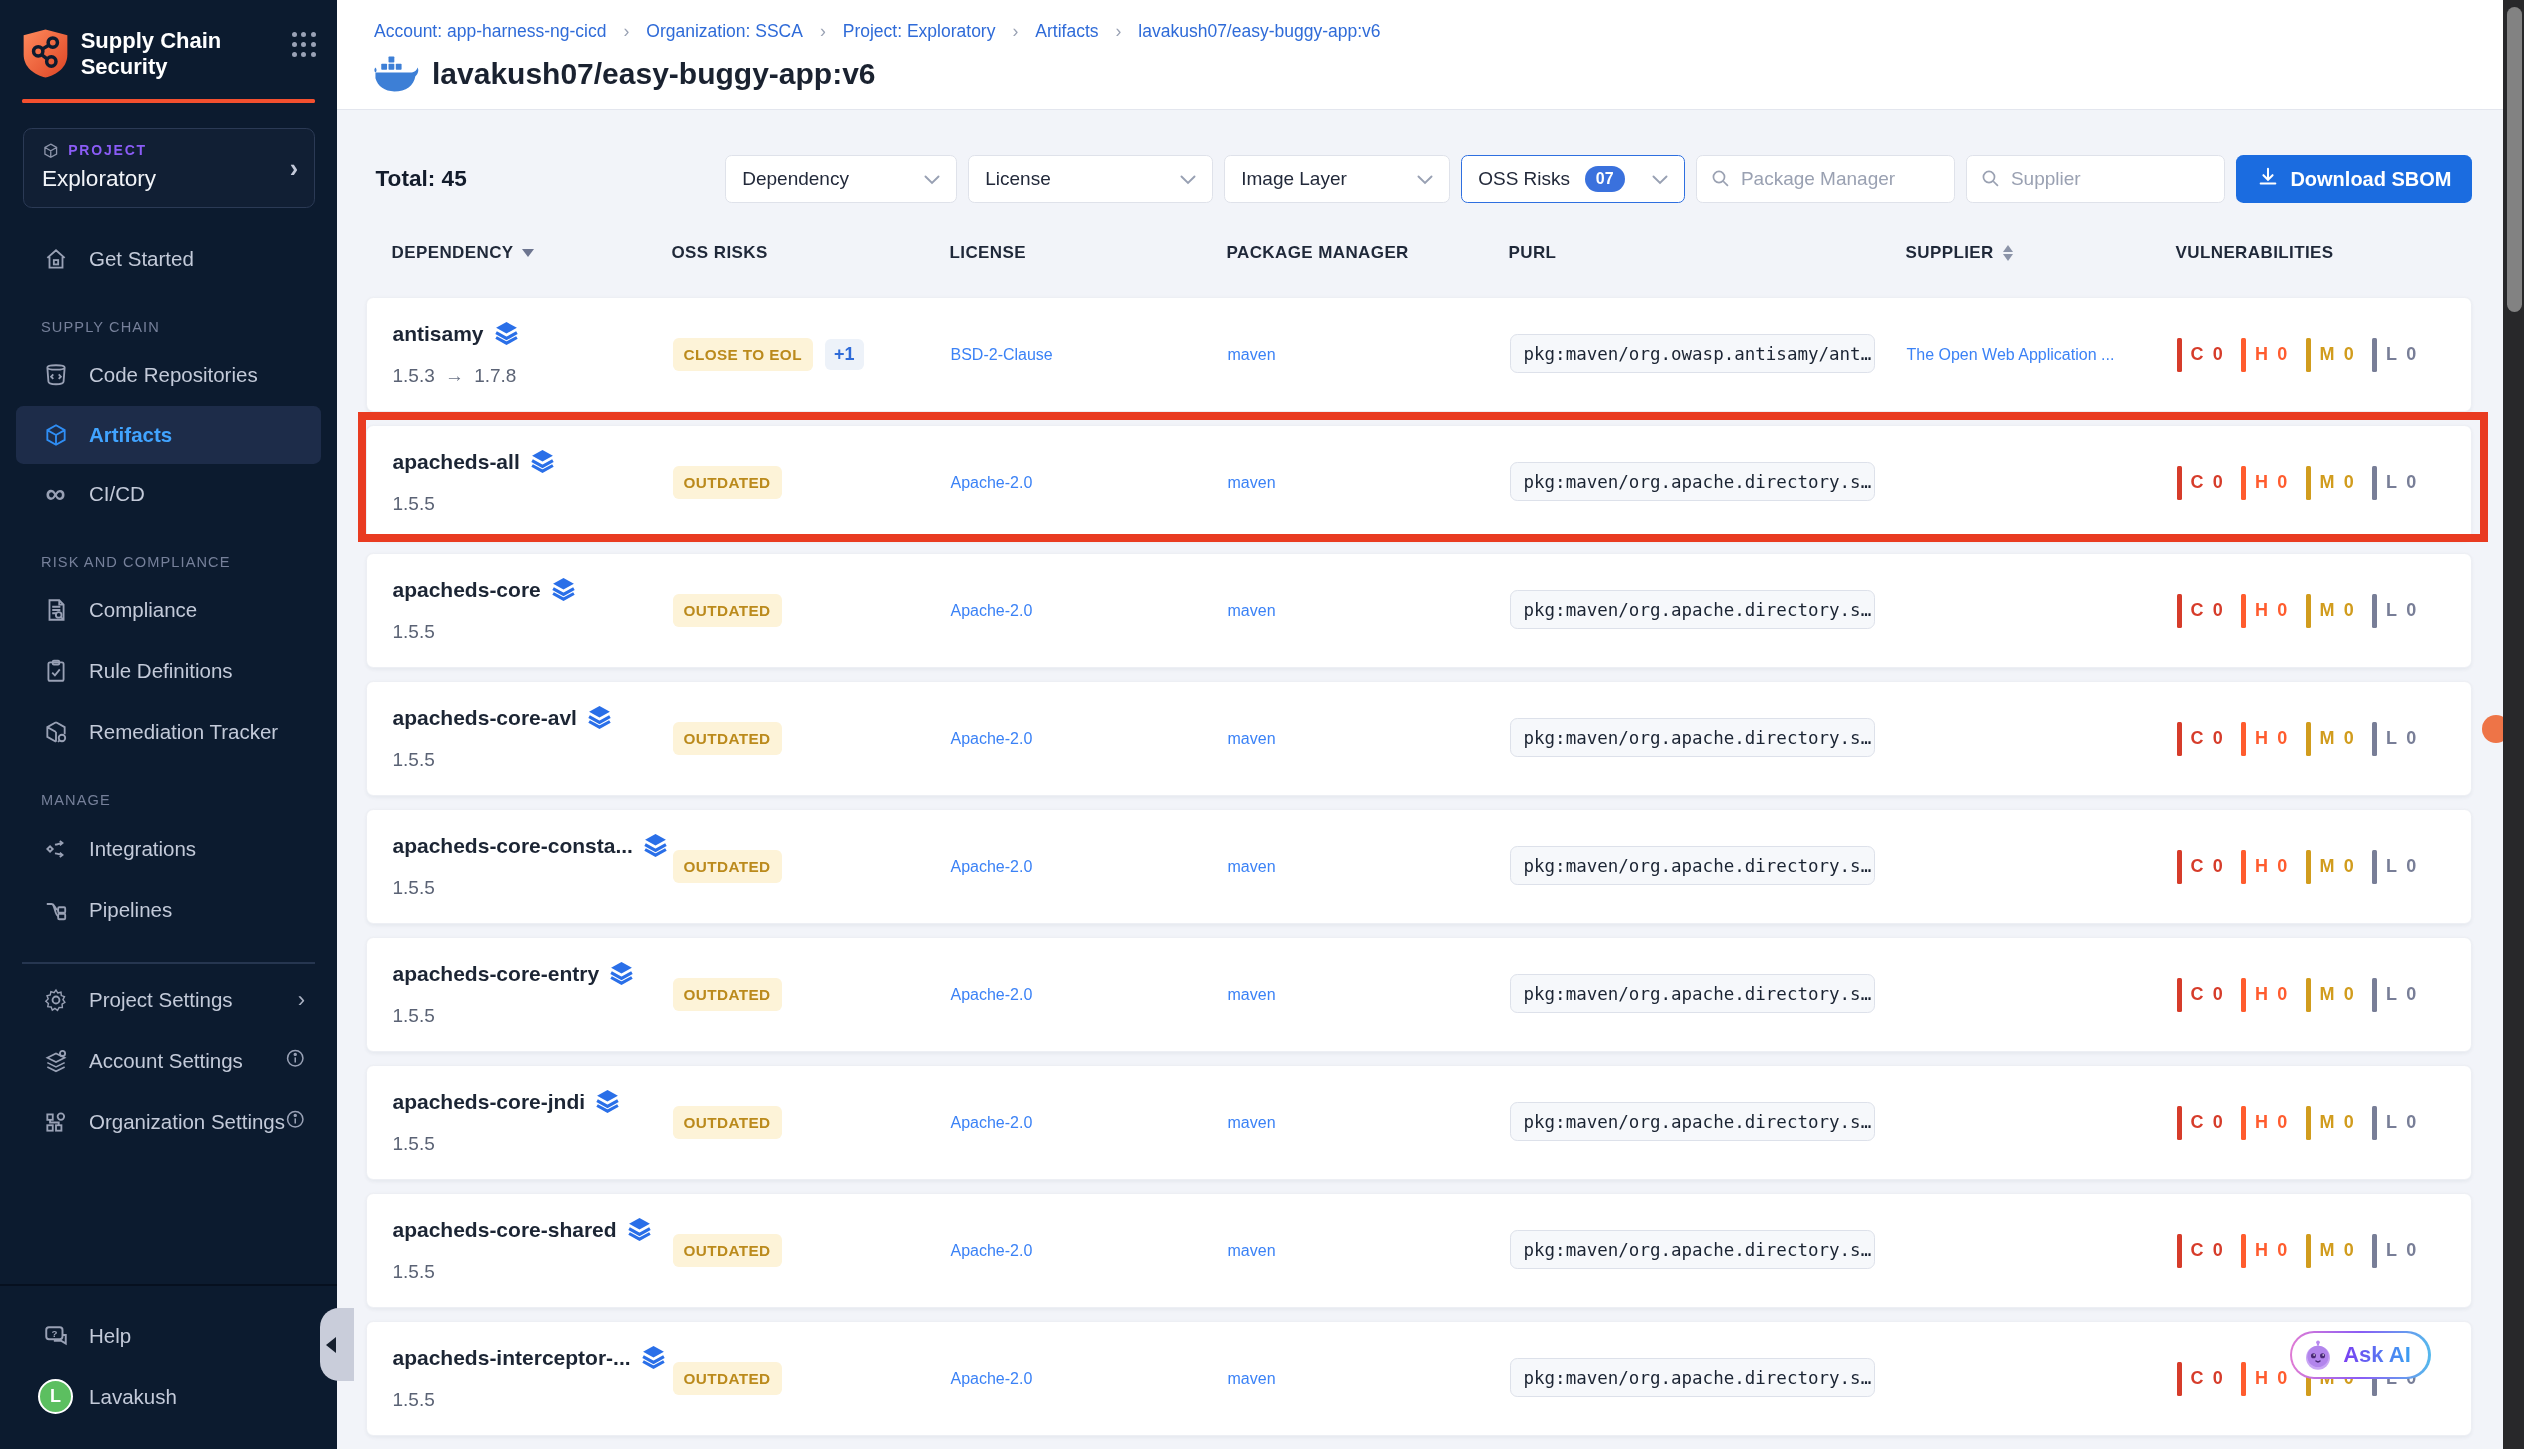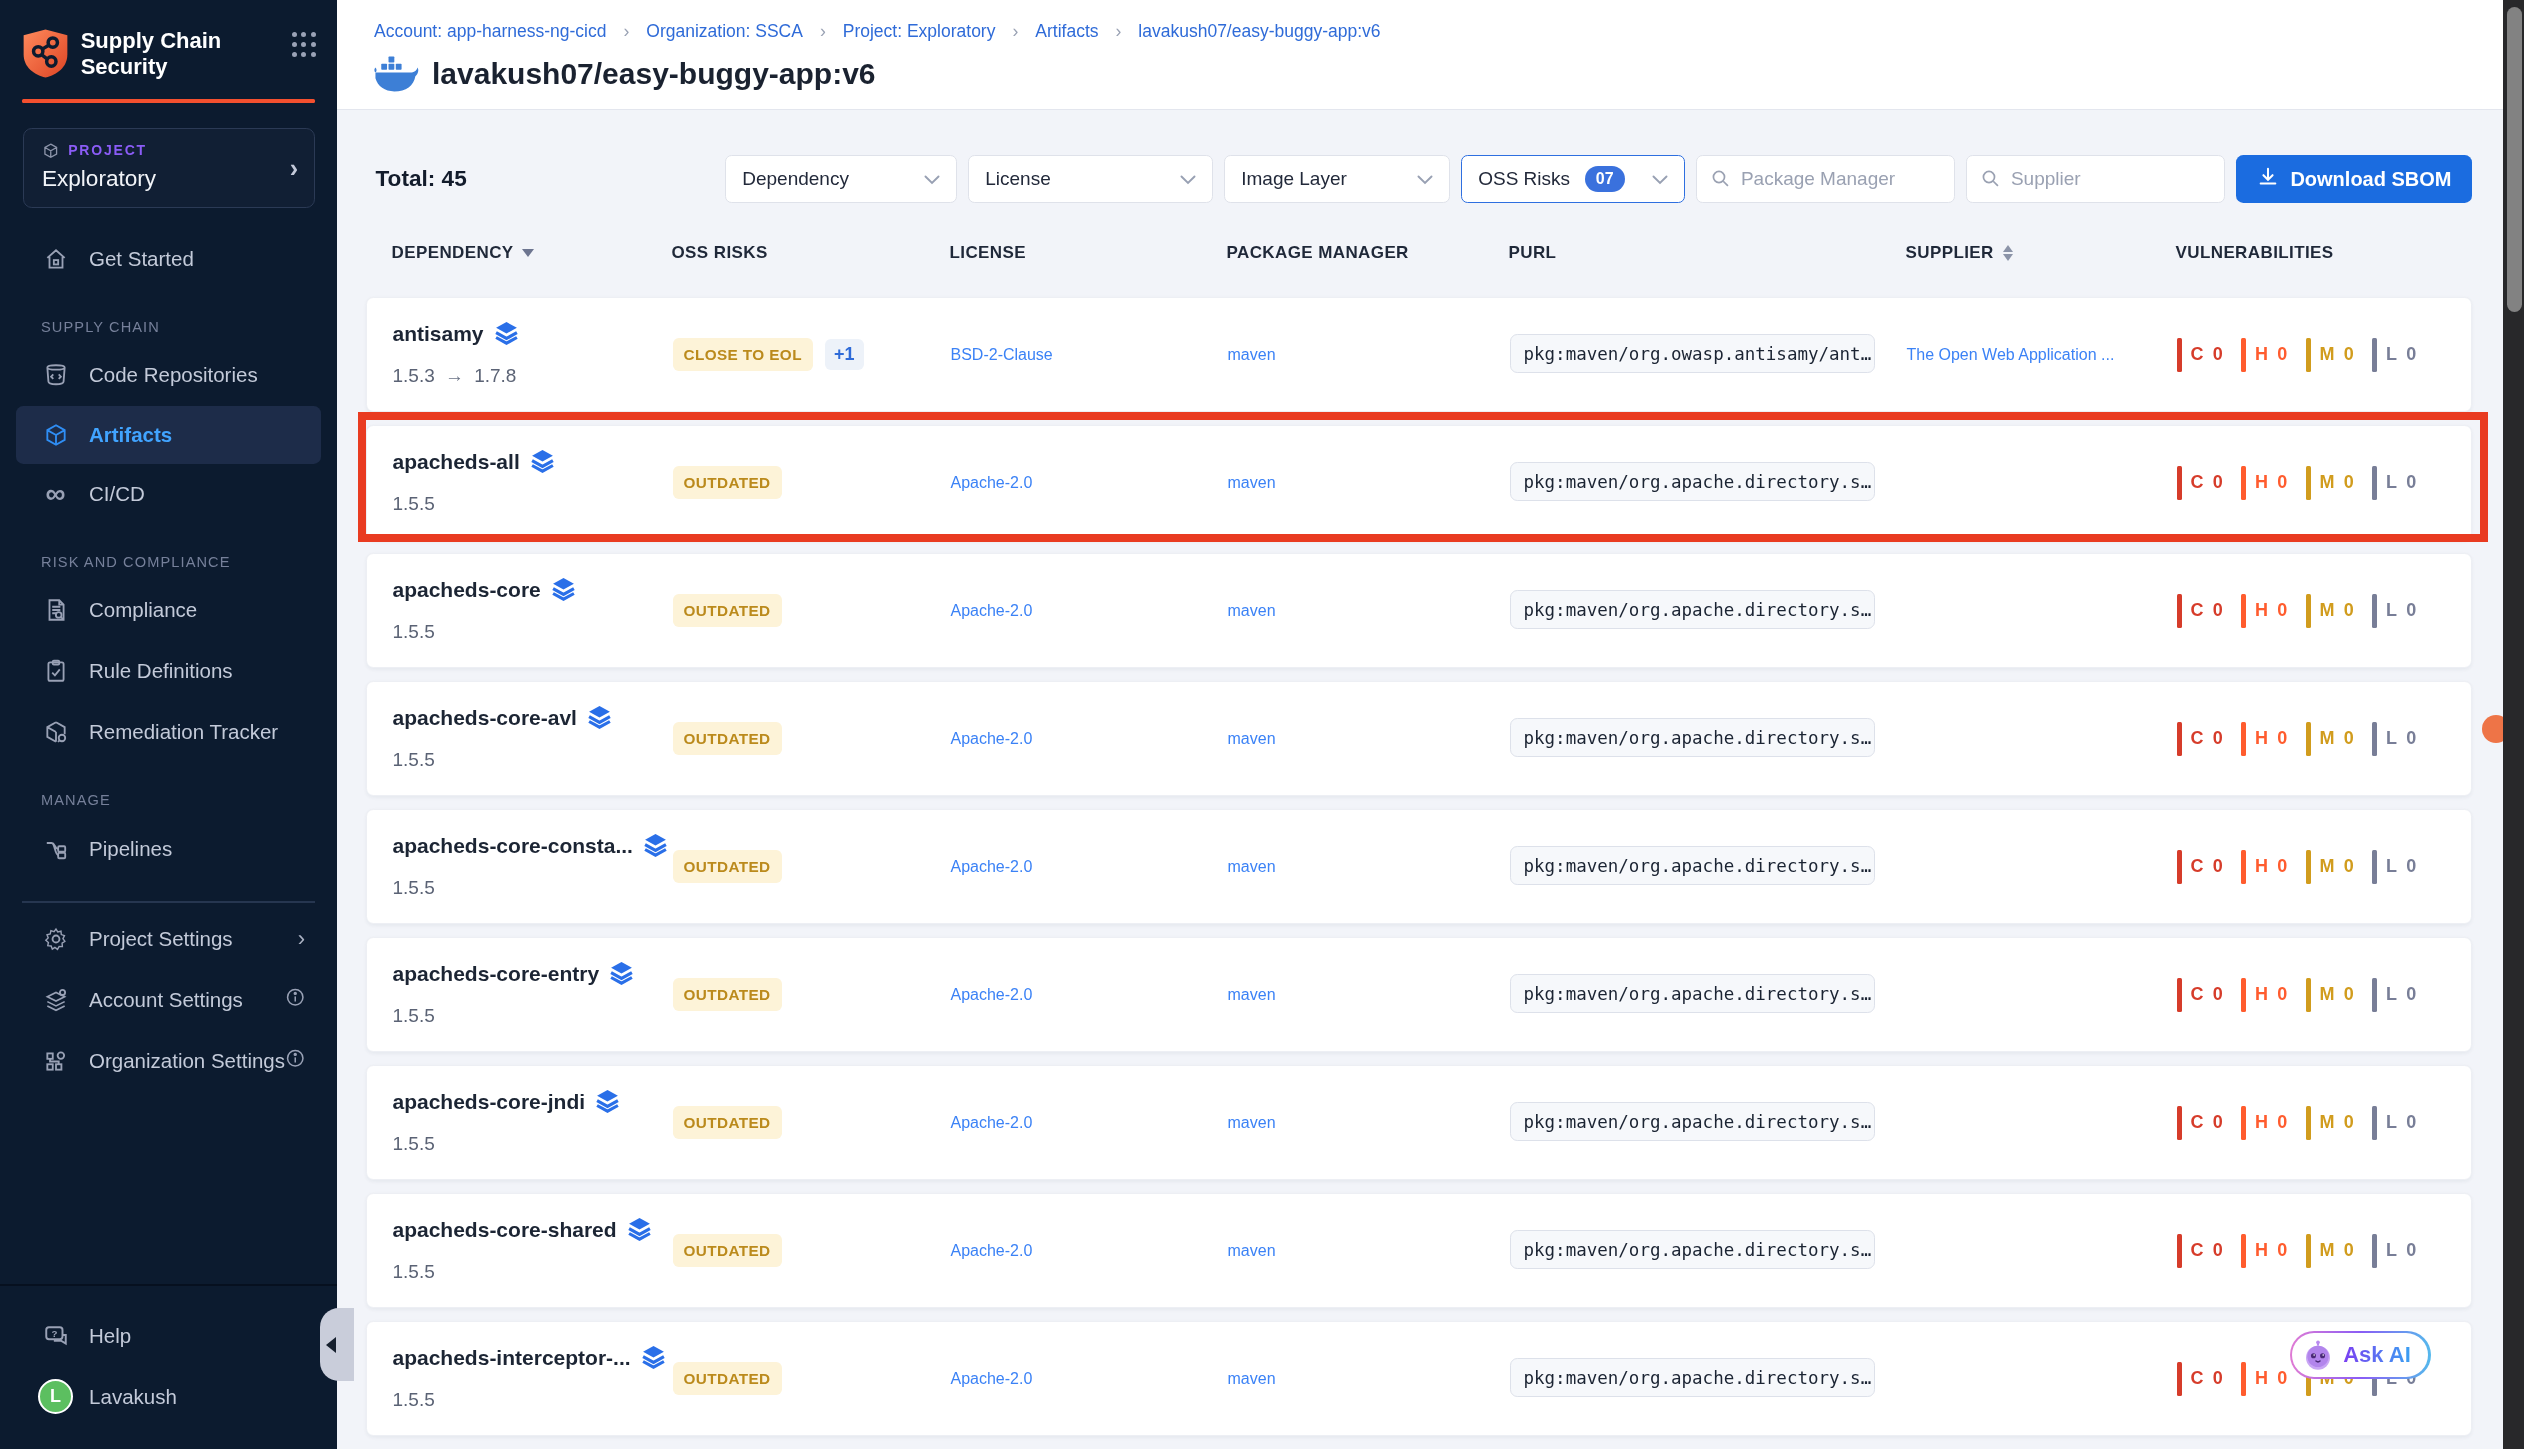--- a/index.html
+++ b/index.html
@@ -207,20 +207,30 @@
               <circle cx="17.5" cy="17.5" r="3"></circle>
               <path d="M15.5 19.5 L13.8 21.2"></path>
             </svg>
           </span>
           <span>Remediation Tracker</span>
         </div>
         <div class="nav-section-header">MANAGE</div>
         <div class="nav-item">
           <span class="nicon">
             <svg width="26" height="26" viewBox="0 0 24 24" fill="none" stroke="currentColor" stroke-width="1.7">
+              <path d="M4 12 L6.5 9.5 L9 12 L6.5 14.5 Z"></path>
+              <path d="M11 8 C14 8 15 6.5 17.5 6.5 M11 16 C14 16 15 17.5 17.5 17.5"></path>
+              <path d="M15.5 4.5 L18 6.5 L15.5 8.5 M15.5 15.5 L18 17.5 L15.5 19.5"></path>
+            </svg>
+          </span>
+          <span>Integrations</span>
+        </div>
+        <div class="nav-item">
+          <span class="nicon">
+            <svg width="26" height="26" viewBox="0 0 24 24" fill="none" stroke="currentColor" stroke-width="1.7">
               <path d="M3.5 6.5 H8 M8 6.5 C11 6.5 11 12 14 12 M8 6.5 C11 6.5 11 17.5 14 17.5"></path>
               <rect x="14" y="9.5" width="6.5" height="5" rx="1"></rect>
               <rect x="14" y="15.5" width="6.5" height="5" rx="1"></rect>
             </svg>
           </span>
           <span>Pipelines</span>
         </div>
       </nav>
     <div class="side-divider"></div>
     <div id="settings-root">

